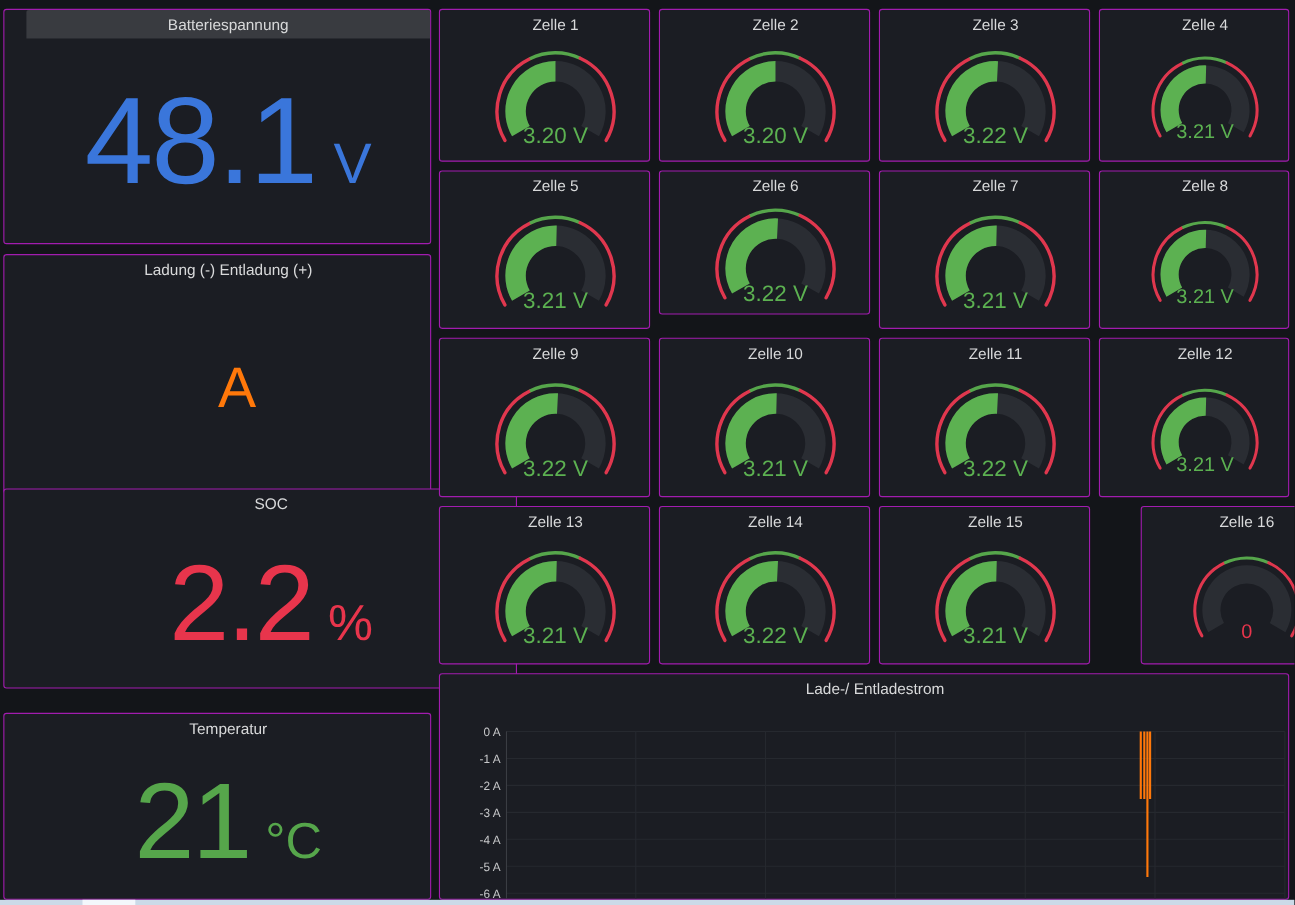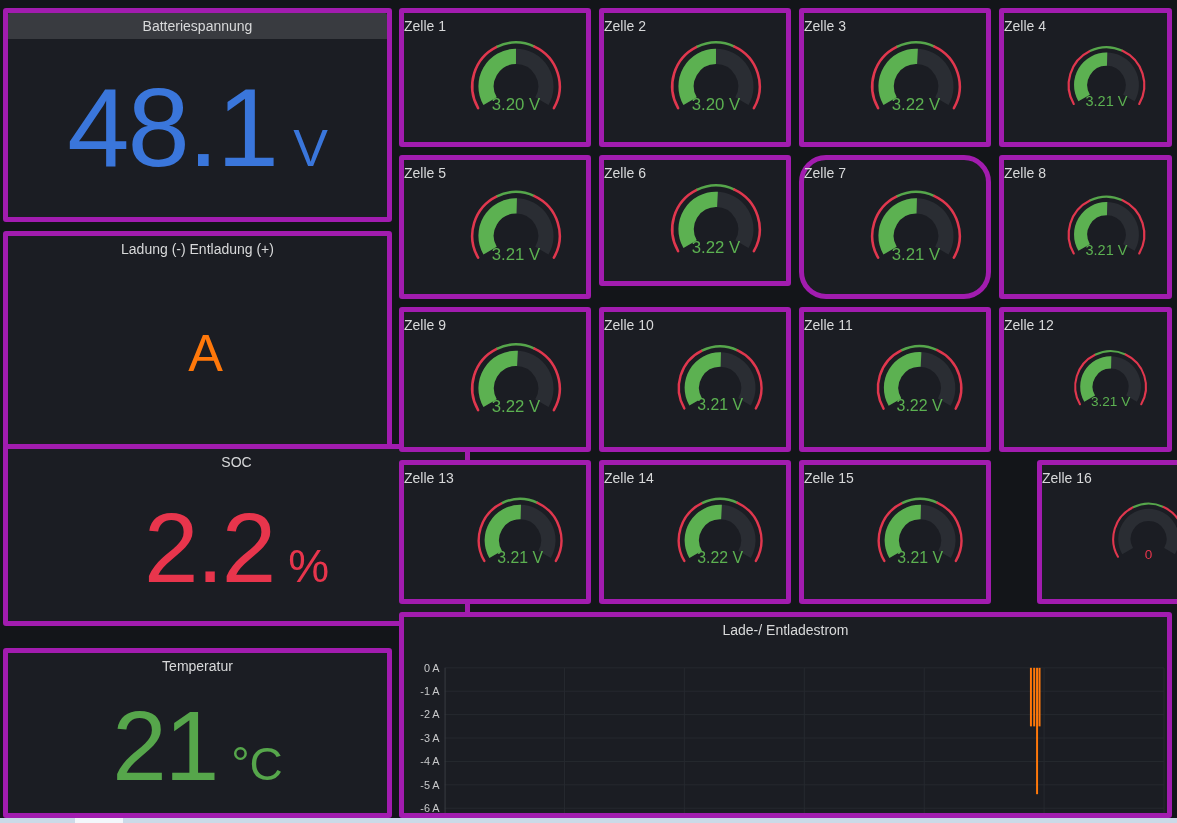--- a/index.html
+++ b/index.html
@@ -2,35 +2,35 @@
 <html><head>
 <meta charset="utf-8">
 <style>
   html,body{margin:0;padding:0;background:#131519;}
   *{box-sizing:border-box;}
   .dashboard{
     position:relative;width:1177px;height:823px;background:#131519;
     font-family:"Liberation Sans",sans-serif;overflow:hidden;
   }
   .panel{
-    position:absolute;background:#1B1D23;border:5px solid #a21caf;border-radius:3px;
+    position:absolute;background:#1B1D23;border:1px solid #a21caf;border-radius:3px;padding-left:20px;
   }
   .panel-title{
     height:26px;line-height:26px;text-align:center;color:#D8D9DA;font-size:14px;
     white-space:nowrap;overflow:hidden;cursor:pointer;user-select:none;
   }
   .panel-title.highlight{background:#393B40;border-radius:2px 2px 0 0;}
   .stat-panel{display:flex;flex-direction:column;}
   .stat-body{flex:1;display:flex;align-items:center;justify-content:center;}
   .stat-value{display:flex;align-items:baseline;font-weight:500;line-height:1;}
   .stat-value.xl .num{font-size:112px;letter-spacing:-2px;}
   .stat-value.xl .unit{font-size:52px;margin-left:16px;}
   .stat-value.lg .num{font-size:98px;letter-spacing:-2px;}
   .stat-value.lg .unit{font-size:46px;margin-left:14px;}
-  .gauge-panel{display:flex;}
+  .gauge-panel{display:flex;flex-direction:column;}
   .gauge-panel svg{flex:1;width:100%;display:block;}
   .gauge-value{font-weight:500;}
   .chart-panel{display:flex;flex-direction:column;}
   .chart-panel svg{flex:1;width:100%;display:block;}
   .hscrollbar{
     position:absolute;left:0;top:818px;width:1177px;height:5px;background:#CBDAE8;
   }
   .hscrollbar-thumb{
     position:absolute;left:75px;top:0;width:48px;height:5px;background:#F3F7FB;
   }
@@ -147,21 +147,21 @@
         <header class="panel-title"><span>Zelle 6</span></header>
         <svg viewBox="0 0 192 112" preserveAspectRatio="xMidYMid meet">
           <path d="M 44.04 98.00 A 60 60 0 0 1 69.70 14.07" fill="none" stroke="#E0374E" stroke-width="3.5" stroke-linecap="round"></path>
           <path d="M 69.70 14.07 A 60 60 0 0 1 121.36 13.62" fill="none" stroke="#56A64B" stroke-width="3.5"></path>
           <path d="M 121.36 13.62 A 60 60 0 0 1 147.96 98.00" fill="none" stroke="#E0374E" stroke-width="3.5" stroke-linecap="round"></path>
           <path d="M 60.49 88.50 A 41 41 0 1 1 131.51 88.50" fill="none" stroke="#2A2D33" stroke-width="21"></path>
           <path d="M 60.49 88.50 A 41 41 0 0 1 98.06 27.05" fill="none" stroke="#5CB151" stroke-width="21"></path>
           <text class="gauge-value" x="96" y="101" text-anchor="middle" font-size="23" fill="#5CB151">3.22 V</text>
         </svg>
       </section>
-      <section class="panel gauge-panel" style="left: 799px; top: 155px; width: 192px; height: 144px; border-radius: 27px;">
+      <section class="panel gauge-panel" style="left: 799px; top: 155px; width: 192px; height: 144px;">
         <header class="panel-title"><span>Zelle 7</span></header>
         <svg viewBox="0 0 192 112" preserveAspectRatio="xMidYMid meet">
           <path d="M 44.04 98.00 A 60 60 0 0 1 69.70 14.07" fill="none" stroke="#E0374E" stroke-width="3.5" stroke-linecap="round"></path>
           <path d="M 69.70 14.07 A 60 60 0 0 1 121.36 13.62" fill="none" stroke="#56A64B" stroke-width="3.5"></path>
           <path d="M 121.36 13.62 A 60 60 0 0 1 147.96 98.00" fill="none" stroke="#E0374E" stroke-width="3.5" stroke-linecap="round"></path>
           <path d="M 60.49 88.50 A 41 41 0 1 1 131.51 88.50" fill="none" stroke="#2A2D33" stroke-width="21"></path>
           <path d="M 60.49 88.50 A 41 41 0 0 1 97.03 27.01" fill="none" stroke="#5CB151" stroke-width="21"></path>
           <text class="gauge-value" x="96" y="101" text-anchor="middle" font-size="23" fill="#5CB151">3.21 V</text>
         </svg>
       </section>

